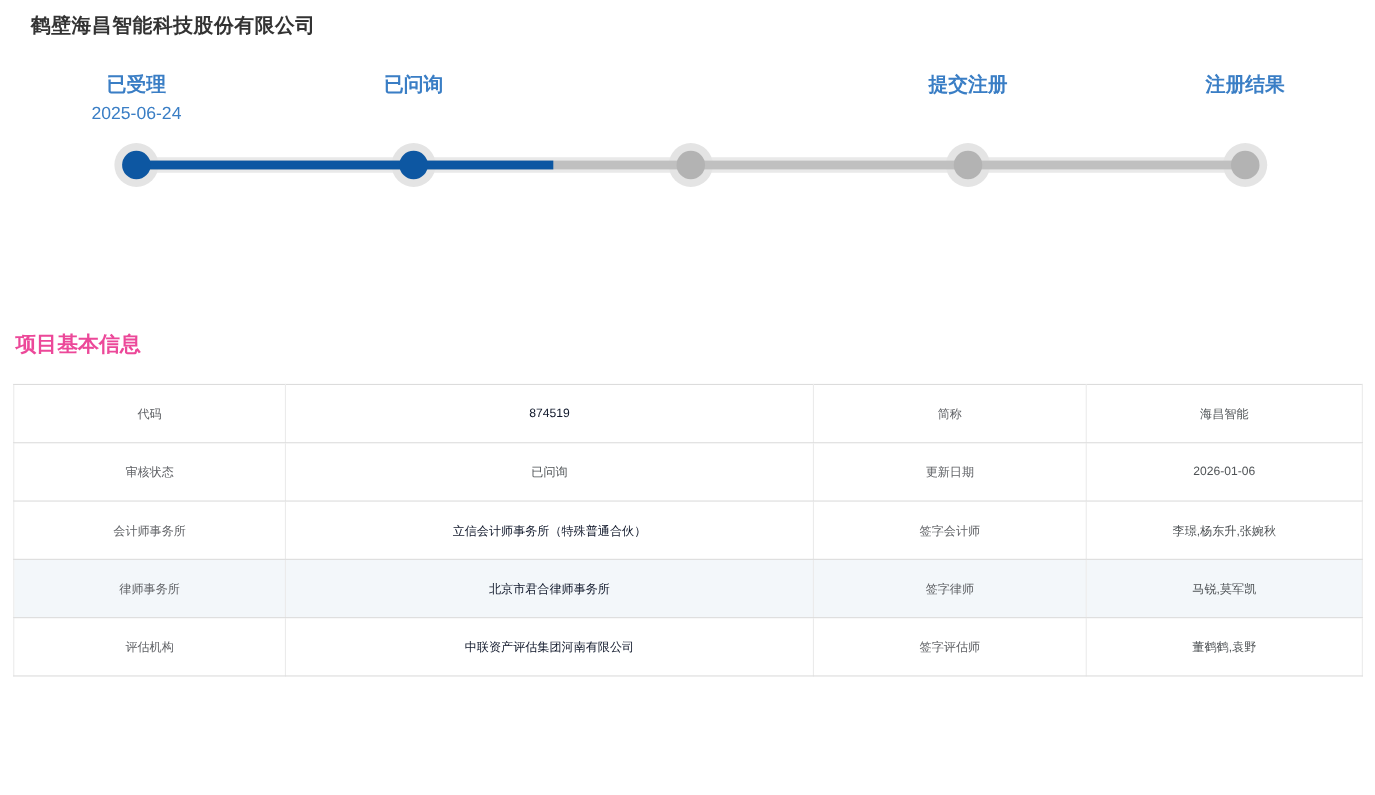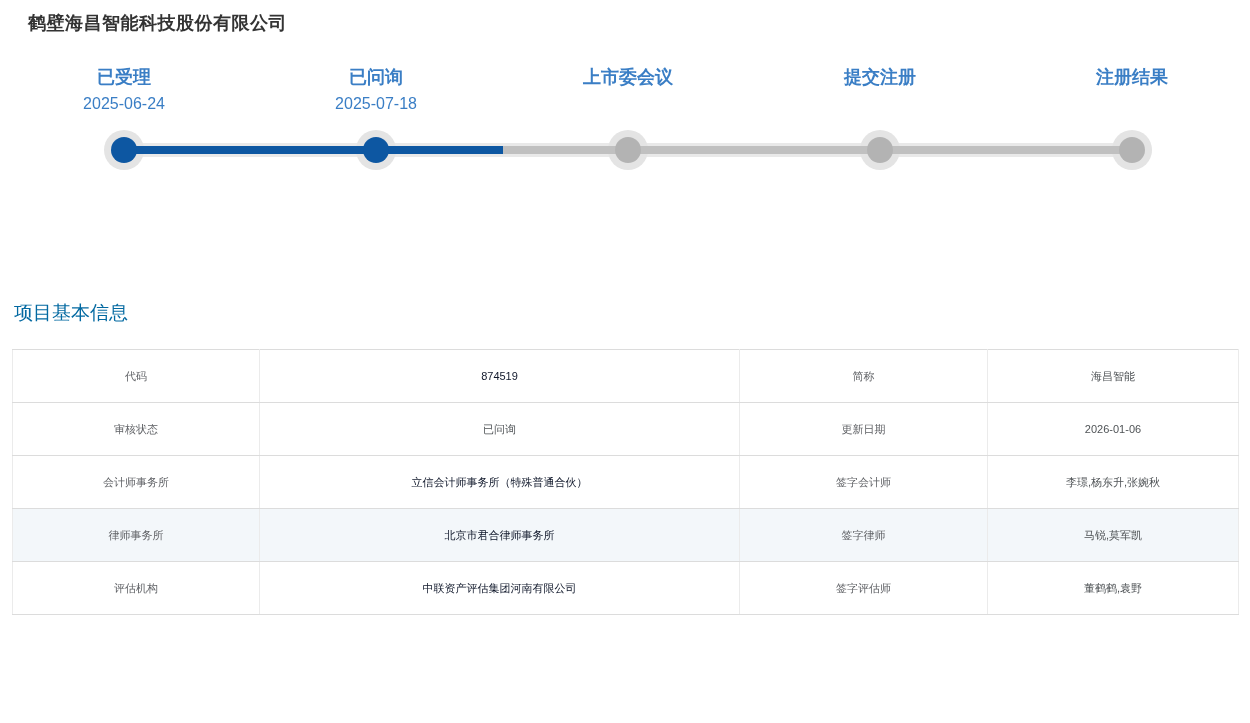--- a/index.html
+++ b/index.html
@@ -18,21 +18,21 @@
   .track-halo { position:absolute; left:106px; top:143px; width:1046px; height:14px; background:#e9e9e9; border-radius:7px; }
   .dot-halo { position:absolute; top:130px; width:40px; height:40px; border-radius:50%; background:#e4e4e4; }
   .line { position:absolute; top:146px; height:8px; }
   .line-gray { left:124px; width:1009px; background:#c0c0c0; }
   .line-blue { left:124px; width:379px; background:#0d57a2; }
   .dot { position:absolute; top:137px; width:26px; height:26px; border-radius:50%; }
   .dot.active { background:#0d57a2; }
   .dot.pending { background:#b3b3b3; }
 
   
-  .section-title { position:absolute; left:14px; top:300px; font-size:19px; font-weight:normal; color:#0369a1; }
+  .section-title { position:absolute; left:14px; top:300px; font-size:19px; font-weight:bold; color:#ec4899; }
 
   
   table.info { position:absolute; left:12px; top:349px; width:1226px; border-collapse:collapse; table-layout:fixed; }
   table.info col.c0 { width:247px; }
   table.info col.c1 { width:480px; }
   table.info col.c2 { width:248px; }
   table.info col.c3 { width:251px; }
   table.info td { height:53px; text-align:center; vertical-align:middle; font-size:11px;
     border-top:1px solid #dcdcdc; border-bottom:1px solid #dcdcdc;
     border-left:1px solid #ebebeb; border-right:1px solid #ebebeb;
@@ -50,25 +50,20 @@
 
   <div class="page-title">鹤壁海昌智能科技股份有限公司</div>
 
   <div class="timeline">
     <div class="stage" style="left:-2px;">
       <div class="stage-label">已受理</div>
       <div class="stage-date">2025-06-24</div>
     </div>
     <div class="stage" style="left:250px;">
       <div class="stage-label">已问询</div>
-      <div class="stage-date">2025-07-18</div>
-    </div>
-    <div class="stage" style="left:502px;">
-      <div class="stage-label">上市委会议</div>
-      <div class="stage-date"></div>
     </div>
     <div class="stage" style="left:754px;font-family:Liberation Serif, serif;">
       <div class="stage-label">提交注册</div>
       <div class="stage-date"></div>
     </div>
     <div class="stage" style="left:1006px;">
       <div class="stage-label">注册结果</div>
       <div class="stage-date"></div>
     </div>
 

